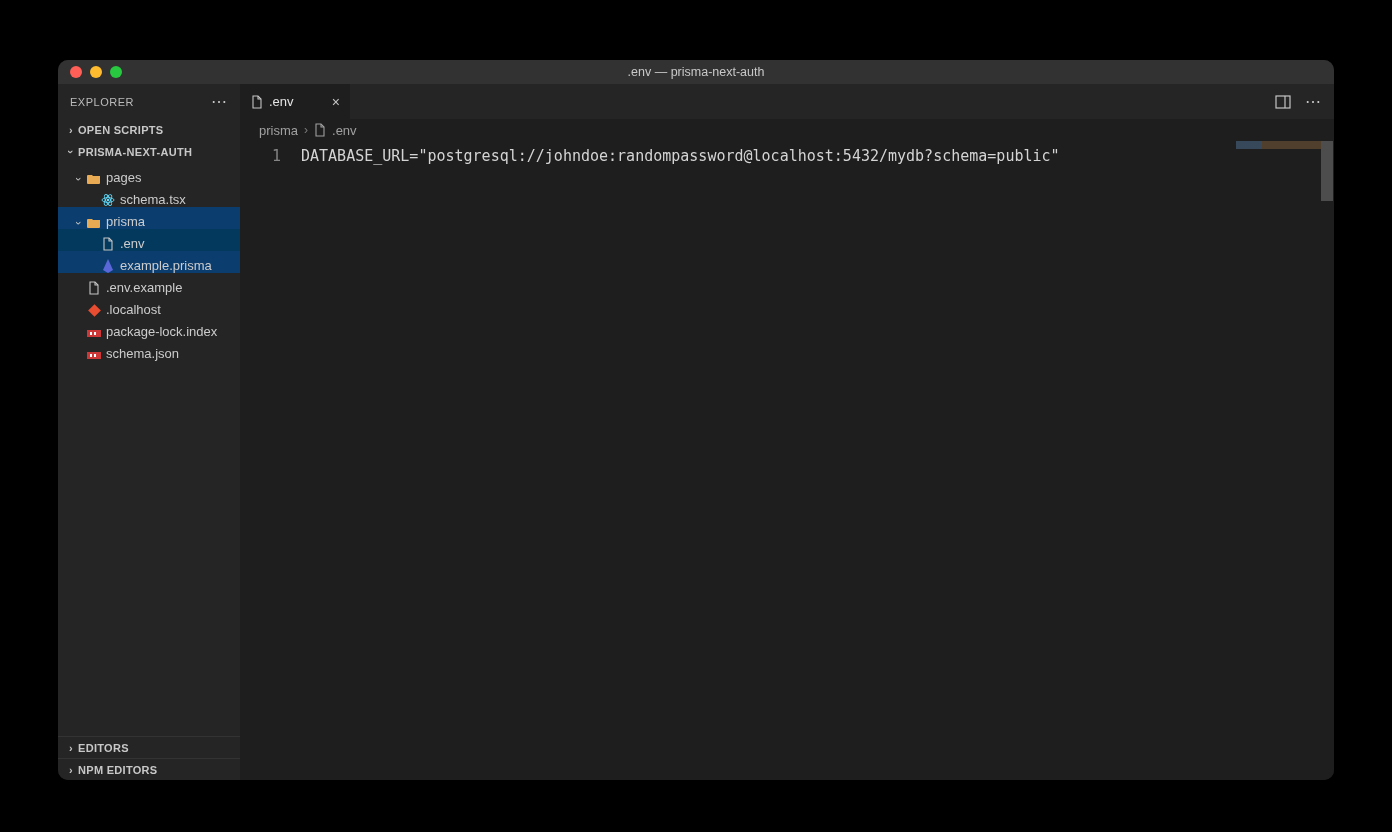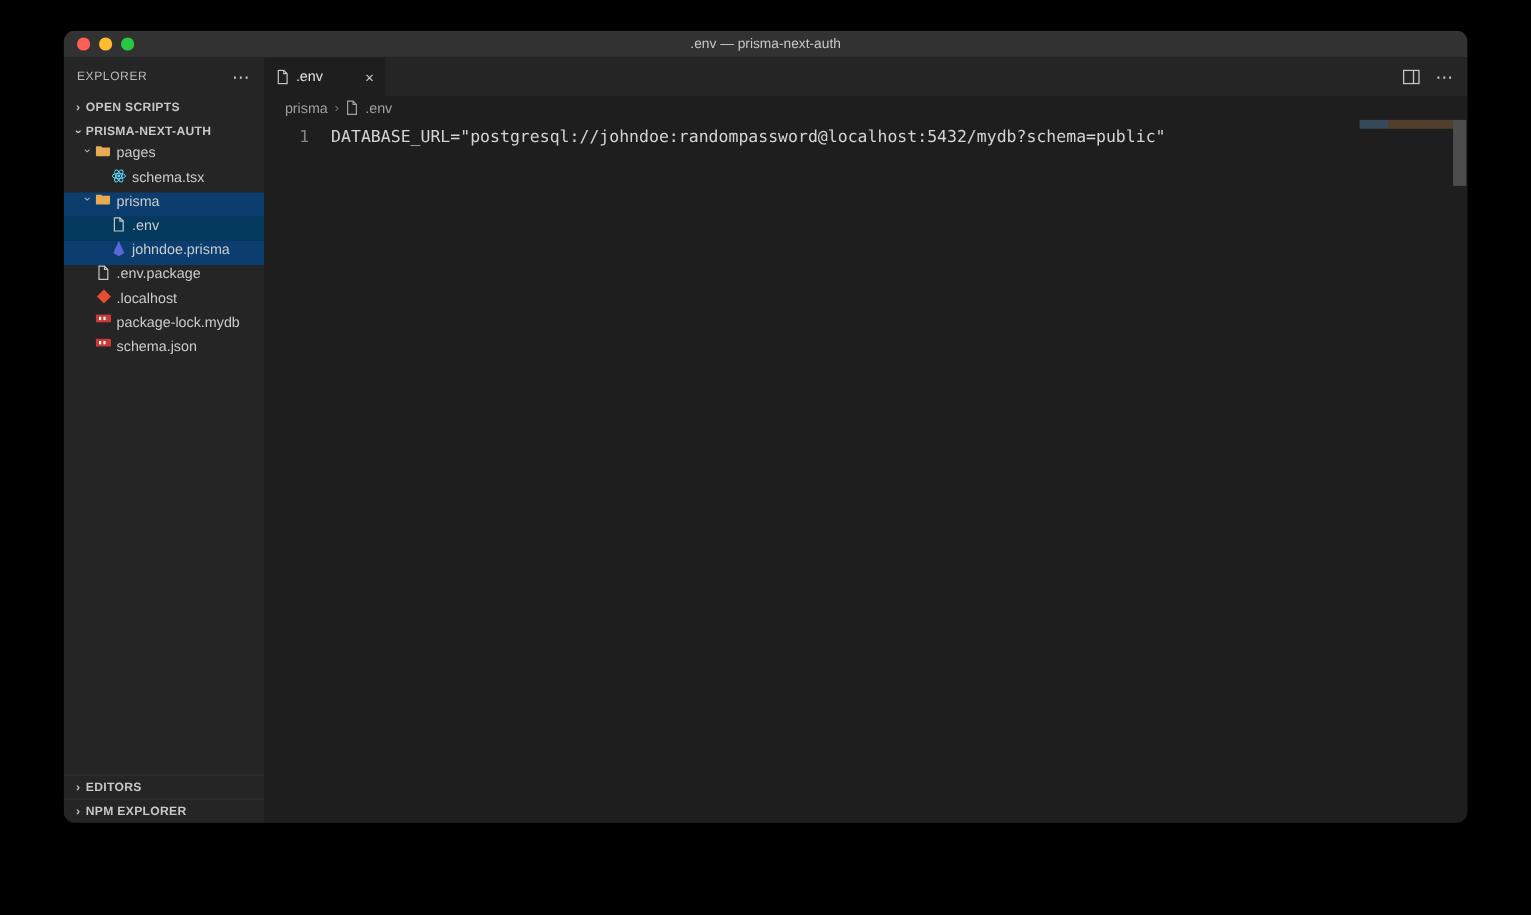--- a/index.html
+++ b/index.html
@@ -9,21 +9,21 @@
     width: 1392px;
     height: 832px;
     overflow: hidden;
     display: flex;
     align-items: flex-start;
     justify-content: center;
   }
   .window {
     width: 1276px;
     height: 720px;
-    margin-top: 28px;
+    margin-top: 60px;
     background: #1e1e1e;
     border-radius: 10px;
     overflow: hidden;
     box-shadow: 0 20px 60px rgba(0,0,0,0.6);
     display: flex;
     flex-direction: column;
   }
   .titlebar {
     height: 24px;
     background: #323232;
@@ -86,21 +86,21 @@
     cursor: pointer;
     letter-spacing: 0.3px;
   }
   .section .chev { width: 14px; display: inline-block; text-align: center; font-size: 11px; color: #c5c5c5; }
   .tree {
     flex: 1;
     overflow: auto;
   }
   .tree-row {
     display: flex;
-    align-items: flex-start;
+    align-items: flex-end;
     height: 22px;
     cursor: pointer;
     color: #cccccc;
     white-space: nowrap;
   }
   .tree-row.hl { background: #0b3e6f; }
   .tree-row.active { background: #04395e; }
   .tree-row .indent { display: inline-block; }
   .tree-row .twisty { width: 14px; text-align: center; font-size: 11px; color: #c5c5c5; }
   .tree-row .ficon { width: 16px; margin-right: 4px; display: inline-flex; align-items: center; justify-content: center; }
@@ -277,52 +277,52 @@
           </span>
           <span>.env</span>
         </div>
         <div class="tree-row hl">
           <span class="indent" style="width:42px"></span>
           <span class="ficon">
             <svg width="12" height="14" viewBox="0 0 12 14">
                 <path fill="#5a67d8" d="M6 0l5 11-5 3-5-3z"></path>
               </svg>
           </span>
-          <span>johndoe.prisma</span>
+          <span>example.prisma</span>
         </div>
 
         <div class="tree-row">
           <span class="indent" style="width:28px"></span>
           <span class="ficon">
             <svg width="12" height="14" viewBox="0 0 12 14">
                 <path fill="none" stroke="#c5c5c5" stroke-width="1.1" d="M2 1h5l3 3v9H2z"></path>
                 <path fill="none" stroke="#c5c5c5" stroke-width="1.1" d="M7 1v3h3"></path>
               </svg>
           </span>
-          <span>.env.package</span>
+          <span>.env.example</span>
         </div>
         <div class="tree-row">
           <span class="indent" style="width:28px"></span>
           <span class="ficon">
             <svg width="13" height="13" viewBox="0 0 13 13">
                 <rect x="2" y="2" width="9" height="9" fill="#e84d31" transform="rotate(45 6.5 6.5)"></rect>
               </svg>
           </span>
           <span>.localhost</span>
         </div>
         <div class="tree-row">
           <span class="indent" style="width:28px"></span>
           <span class="ficon">
             <svg width="14" height="10" viewBox="0 0 14 10">
                 <rect width="14" height="7" y="1" fill="#cb3837"></rect>
                 <rect x="3" y="3" width="2" height="3" fill="#fff"></rect>
                 <rect x="7" y="3" width="2" height="3" fill="#fff"></rect>
               </svg>
           </span>
-          <span>package-lock.mydb</span>
+          <span>package-lock.index</span>
         </div>
         <div class="tree-row">
           <span class="indent" style="width:28px"></span>
           <span class="ficon">
             <svg width="14" height="10" viewBox="0 0 14 10">
                 <rect width="14" height="7" y="1" fill="#cb3837"></rect>
                 <rect x="3" y="3" width="2" height="3" fill="#fff"></rect>
                 <rect x="7" y="3" width="2" height="3" fill="#fff"></rect>
               </svg>
           </span>
@@ -330,21 +330,21 @@
         </div>
       </div>
 
       <div class="bottom-sections">
         <div class="section">
           <span class="chev">›</span>
           <span>EDITORS</span>
         </div>
         <div class="section">
           <span class="chev">›</span>
-          <span>NPM EXPLORER</span>
+          <span>NPM EDITORS</span>
         </div>
       </div>
     </div>
 
     <div class="editor-area">
       <div class="tabbar">
         <div class="tab">
           <span class="ficon">
             <svg width="12" height="14" viewBox="0 0 12 14">
                 <path fill="none" stroke="#c5c5c5" stroke-width="1.1" d="M2 1h5l3 3v9H2z"></path>

